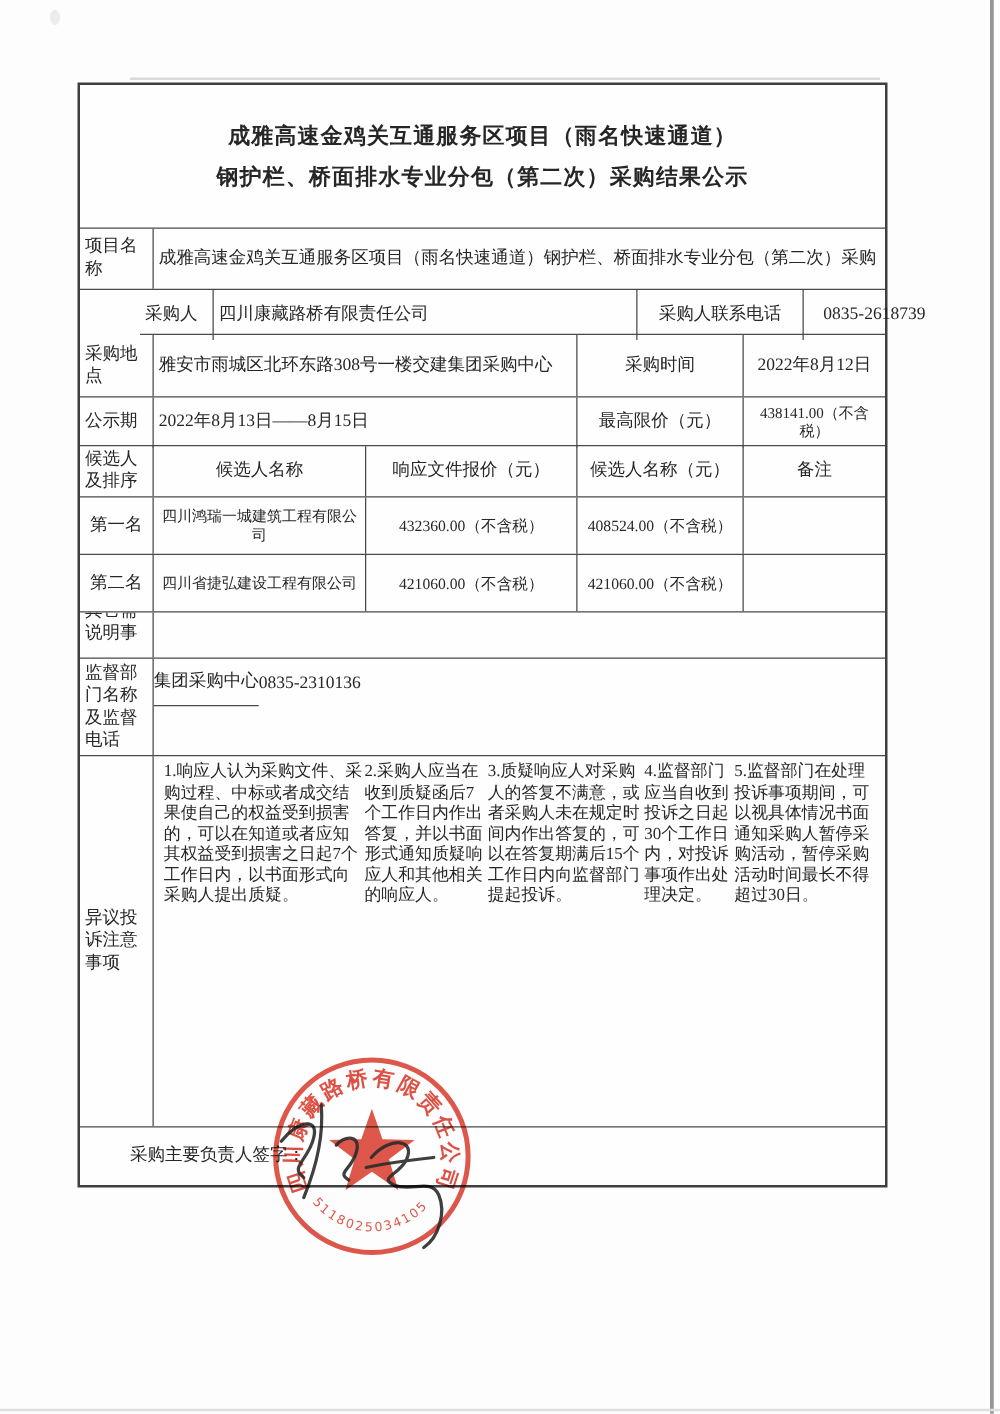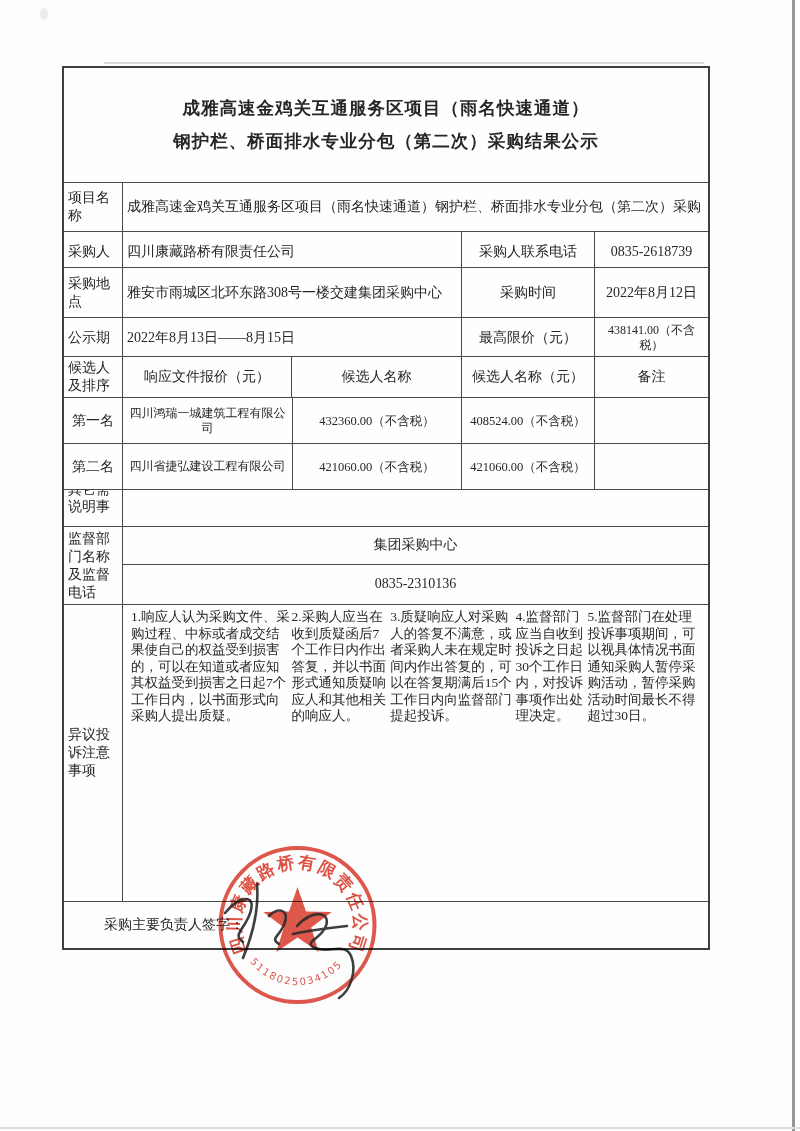--- a/index.html
+++ b/index.html
@@ -30,35 +30,35 @@
   .w-c3{width:169px;flex:none;}
   .w-c4{width:133px;flex:none;}
   .w-c5{width:113px;flex:none;}
   .w-val{width:339px;flex:none;}
 
   .title-row{height:115px;}
   .title-cell{flex:1;flex-direction:column;justify-content:center;border-right:none;}
   .title-line{font-weight:bold;font-size:17.5px;line-height:33px;letter-spacing:1px;text-align:center;}
 
   .row-proj{height:49px;}
-  .row-buyer{height:36px;}
+  .row-buyer{height:36px;margin-left:48px;}
   .row-loc{height:50px;}
   .row-pub{height:39px;}
   .row-chead{height:41px;}
   .row-cand{height:46px;}
   .row-other{height:37px;}
   .row-superv{height:78px;}
   .row-obj{height:297px;}
   .row-sign{height:46px;}
 
   .name-cell{font-size:12px;line-height:15px;}
   .price-cell{font-size:12.5px;}
   .limit-cell{font-size:12px;line-height:15px;}
 
-  .superv-right{flex:1;display:flex;flex-direction:column;border-right:none;padding:0;align-items:stretch;}
+  .superv-right{flex:1;display:flex;flex-direction:row;border-right:none;padding:0;align-items:stretch;}
   .superv-sub{box-sizing:border-box;display:flex;align-items:center;justify-content:center;text-align:center;}
   .superv-sub.first{height:38px;border-bottom:1.5px solid #4a4a4a;}
   .superv-sub.second{height:40px;}
 
   .obj-text{flex:1;flex-direction:row;justify-content:center;align-items:stretch;padding:4px 8px;border-right:none;}
   .obj-text p{margin:0;font-size:13.5px;line-height:16.5px;text-align:left;}
 
   .sign-cell{flex:1;border-right:none;padding-left:8px;}
 
   .stamp{
@@ -104,22 +104,22 @@
 
   <div class="r row-pub">
     <div class="c lbl">公示期</div>
     <div class="c w-val">2022年8月13日——8月15日</div>
     <div class="c w-c4 ctr">最高限价（元）</div>
     <div class="c w-c5 ctr limit-cell">438141.00（不含税）</div>
   </div>
 
   <div class="r row-chead">
     <div class="c lbl">候选人及排序</div>
+    <div class="c w-c2 ctr">候选人名称</div>
     <div class="c w-c3 ctr">响应文件报价（元）</div>
-    <div class="c w-c2 ctr">候选人名称</div>
     <div class="c w-c4 ctr">候选人名称（元）</div>
     <div class="c w-c5 ctr">备注</div>
   </div>
 
   <div class="r row-cand">
     <div class="c lbl ctr">第一名</div>
     <div class="c w-c2 ctr name-cell">四川鸿瑞一城建筑工程有限公司</div>
     <div class="c w-c3 ctr price-cell">432360.00（不含税）</div>
     <div class="c w-c4 ctr price-cell">408524.00（不含税）</div>
     <div class="c w-c5 ctr"></div>

